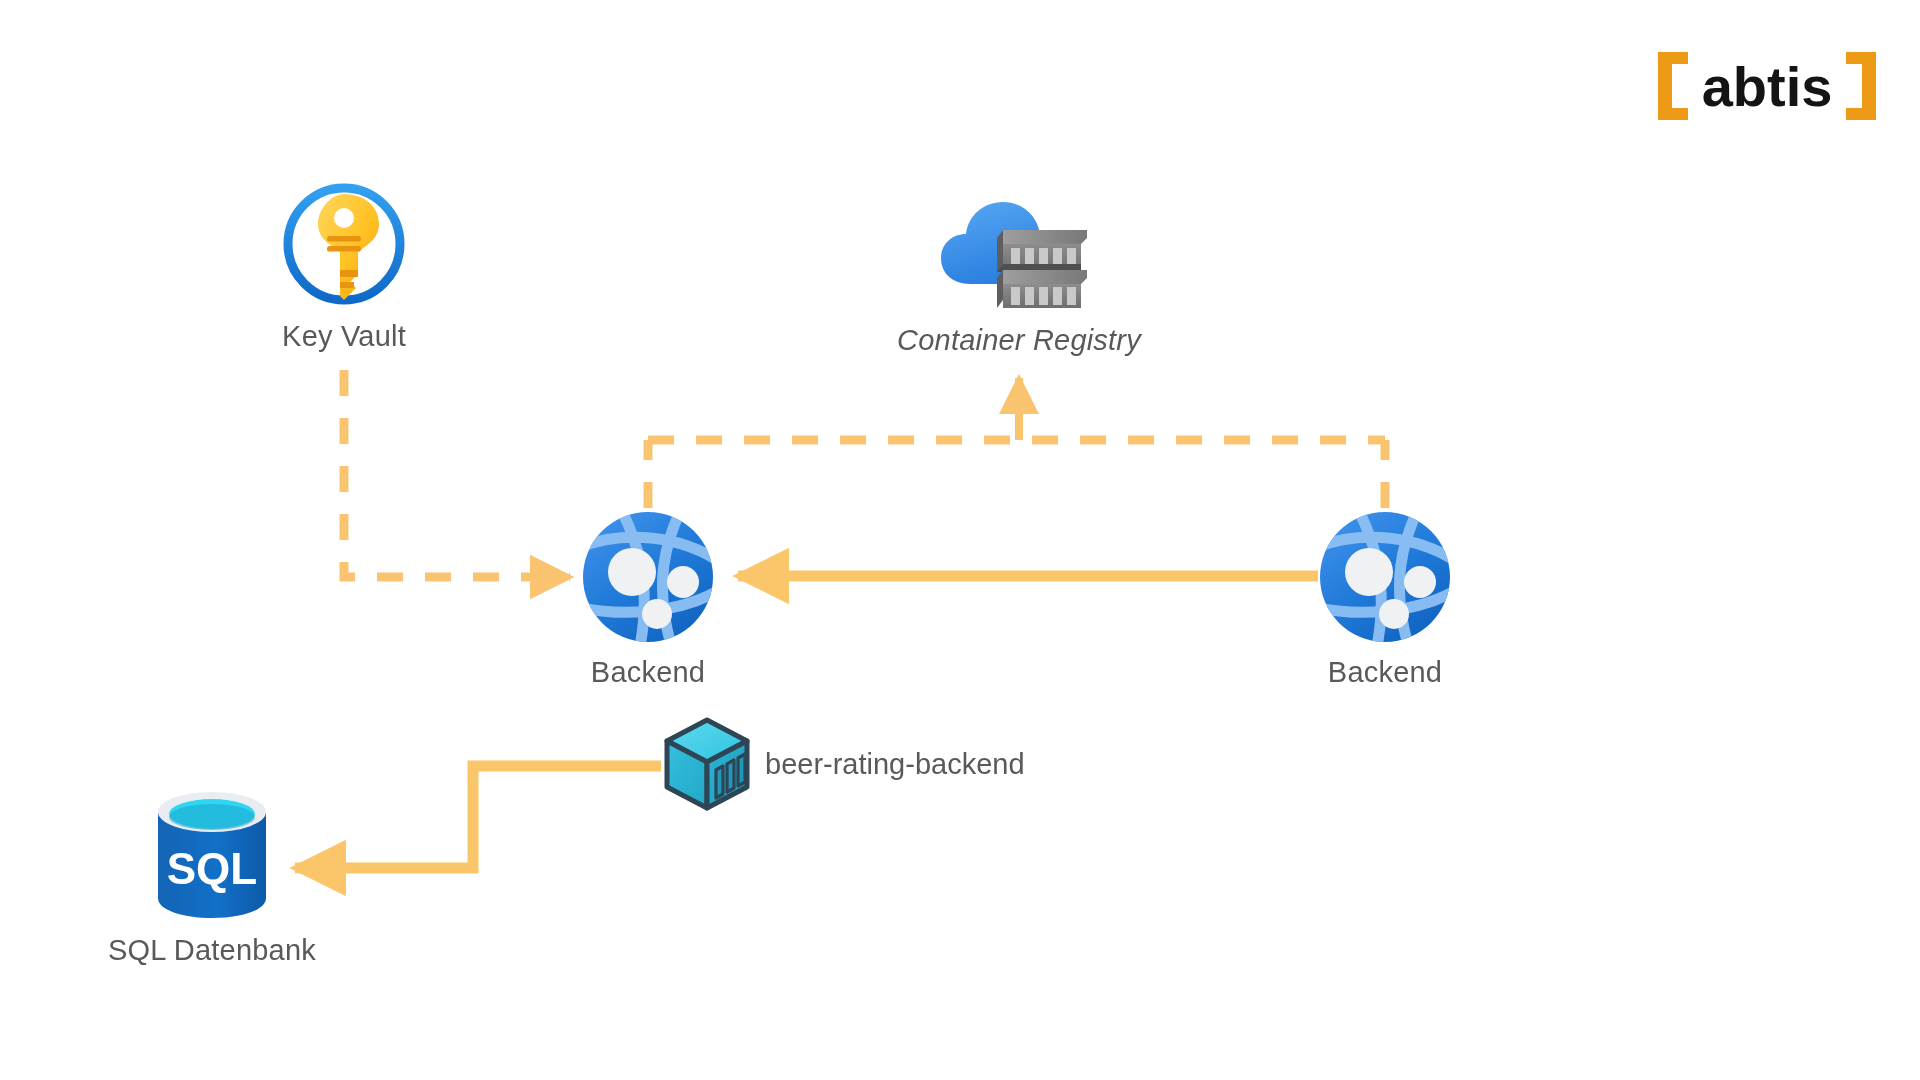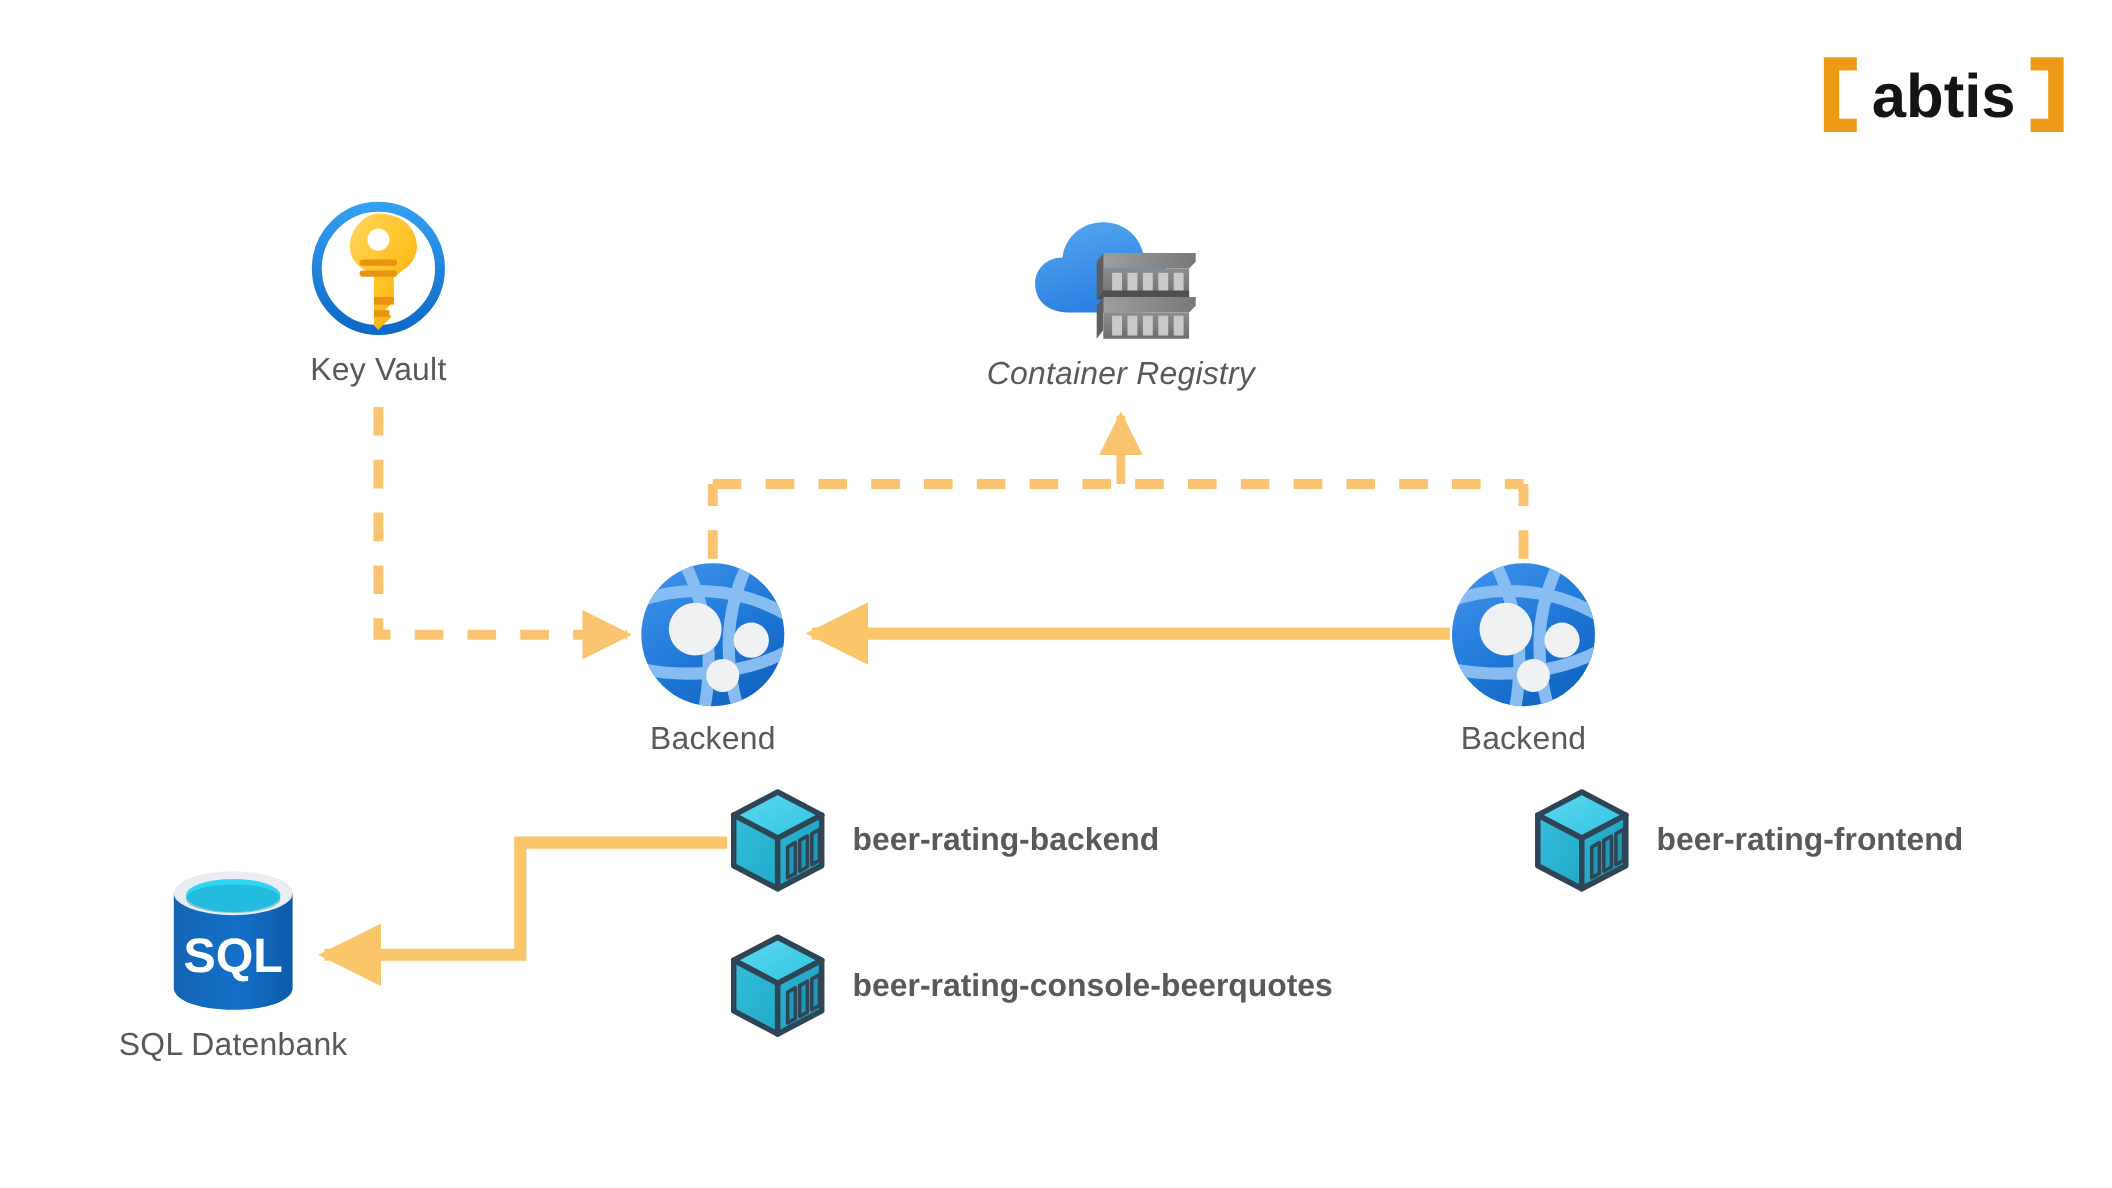--- a/index.html
+++ b/index.html
@@ -43,25 +43,25 @@
     font-weight: 400;
   }
 
   
   .cube-row {
     position: absolute;
     display: flex;
     align-items: center;
   }
   .cube-row .cube-label {
-    margin-left: 22px;
+    margin-left: 12px;
     font-size: 29px;
     color: #58595b;
     white-space: nowrap;
-    font-weight: 700;
+    font-weight: 400;
   }
 
   
   #connectors {
     position: absolute;
     left: 0; top: 0;
     width: 1920px; height: 1080px;
     pointer-events: none;
   }
   svg { display: block; overflow: visible; }
@@ -289,45 +289,15 @@
       </g>
       <g fill="#1C9AB8" stroke="#2E4555" stroke-width="3.2" stroke-linejoin="round">
         <path d="M 55 56 L 62 52 L 62 80 L 55 84 Z"></path>
         <path d="M 66 50 L 73 46 L 73 74 L 66 78 Z"></path>
         <path d="M 77 44 L 84 40 L 84 68 L 77 72 Z"></path>
       </g>
     </svg>
     <div class="cube-label">beer-rating-backend</div>
   </div>
 
-  <div class="cube-row" style="left:1392px; top:714px;">
-    <svg width="92" height="100" viewBox="0 0 92 100">
-      <g stroke="#2E4555" stroke-width="5" stroke-linejoin="round">
-        <path d="M 46 6 L 86 27 L 46 48 L 6 27 Z" fill="url(#cubeTopA)"></path>
-        <path d="M 6 27 L 46 48 L 46 94 L 6 73 Z" fill="url(#cubeLeftA)"></path>
-        <path d="M 86 27 L 46 48 L 46 94 L 86 73 Z" fill="url(#cubeRightA)"></path>
-      </g>
-      <g fill="#1C9AB8" stroke="#2E4555" stroke-width="3.2" stroke-linejoin="round">
-        <path d="M 55 56 L 62 52 L 62 80 L 55 84 Z"></path>
-        <path d="M 66 50 L 73 46 L 73 74 L 66 78 Z"></path>
-        <path d="M 77 44 L 84 40 L 84 68 L 77 72 Z"></path>
-      </g>
-    </svg>
-    <div class="cube-label">beer-rating-frontend</div>
-  </div>
-
-  <div class="cube-row" style="left:661px; top:846px;">
-    <svg width="92" height="100" viewBox="0 0 92 100">
-      <g stroke="#2E4555" stroke-width="5" stroke-linejoin="round">
-        <path d="M 46 6 L 86 27 L 46 48 L 6 27 Z" fill="url(#cubeTopA)"></path>
-        <path d="M 6 27 L 46 48 L 46 94 L 6 73 Z" fill="url(#cubeLeftA)"></path>
-        <path d="M 86 27 L 46 48 L 46 94 L 86 73 Z" fill="url(#cubeRightA)"></path>
-      </g>
-      <g fill="#1C9AB8" stroke="#2E4555" stroke-width="3.2" stroke-linejoin="round">
-        <path d="M 55 56 L 62 52 L 62 80 L 55 84 Z"></path>
-        <path d="M 66 50 L 73 46 L 73 74 L 66 78 Z"></path>
-        <path d="M 77 44 L 84 40 L 84 68 L 77 72 Z"></path>
-      </g>
-    </svg>
-    <div class="cube-label">beer-rating-console-beerquotes</div>
-  </div>
+
 
 </div>
 
 </body></html>

